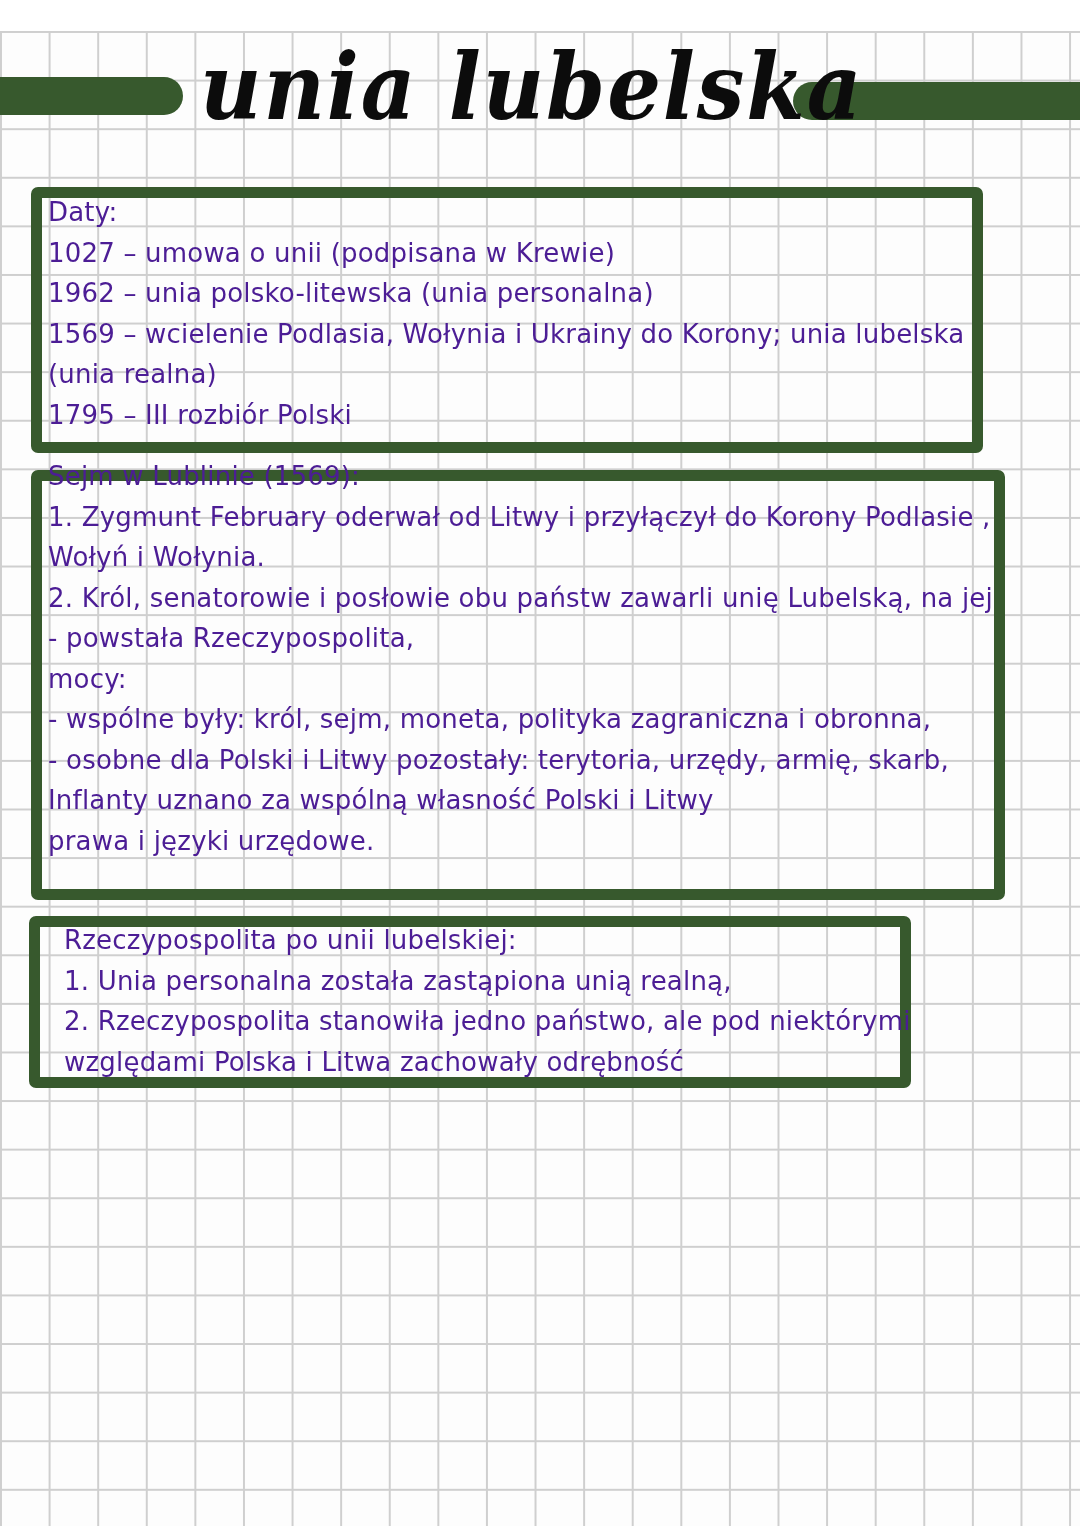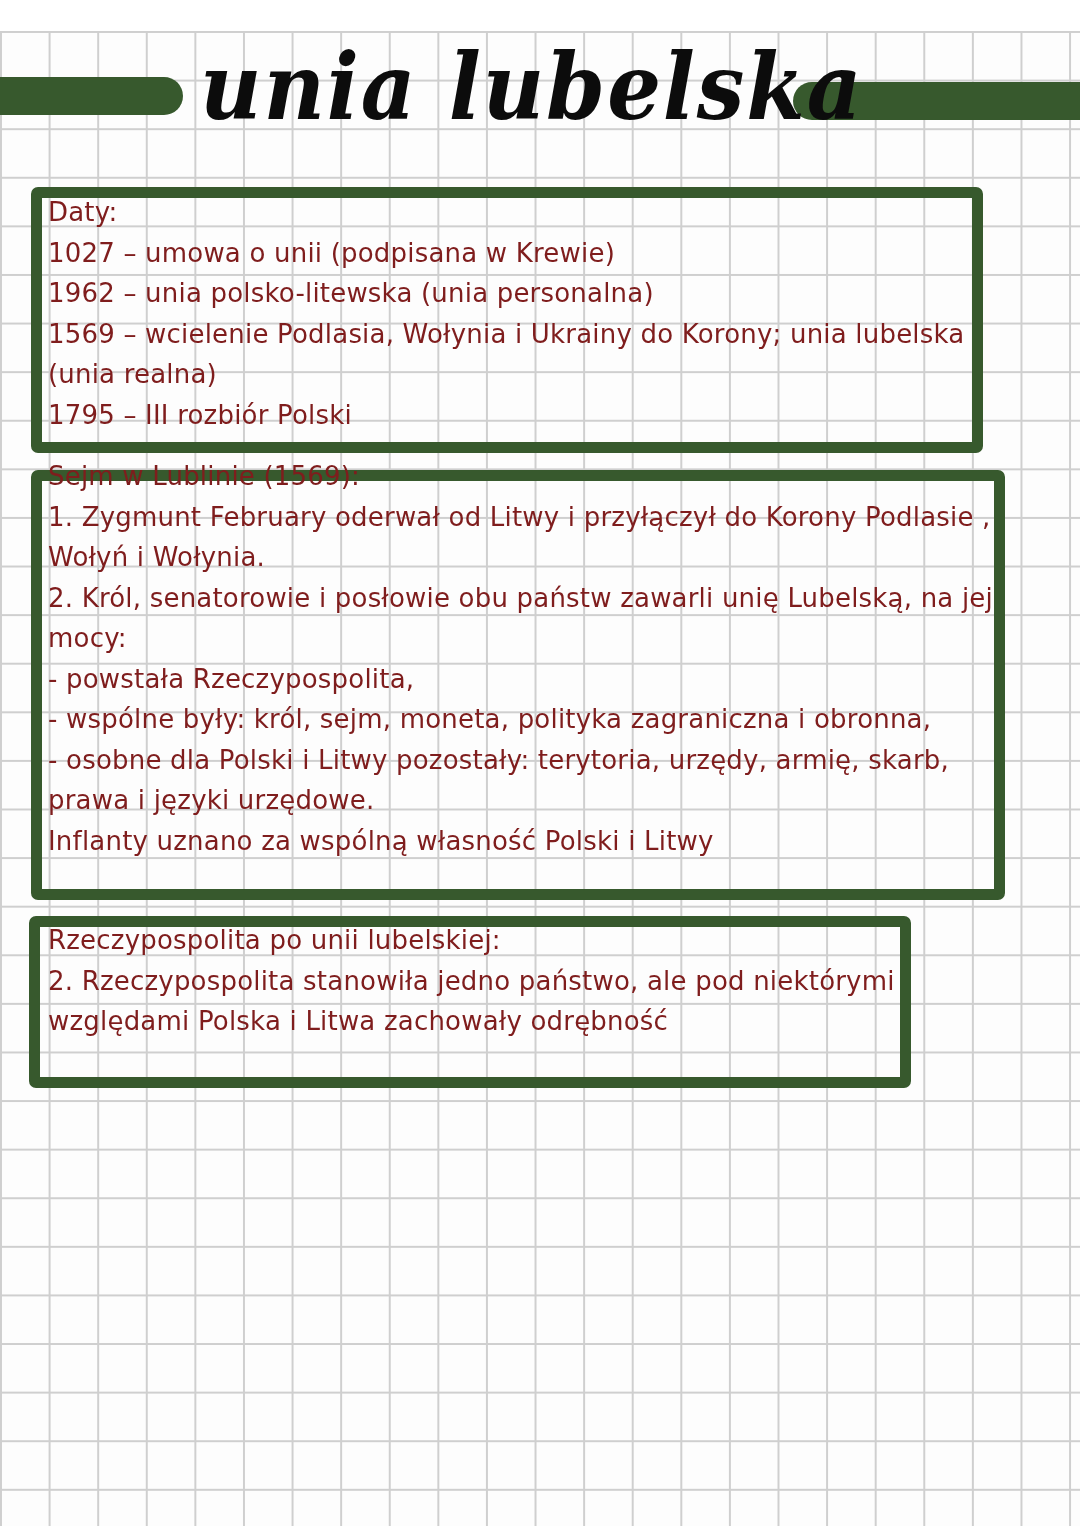--- a/index.html
+++ b/index.html
@@ -29,27 +29,27 @@
   }
   .box {
     position: absolute; border: 11px solid #37592d; border-radius: 7px;
     box-sizing: border-box;
   }
   .box-dates { left: 31px; top: 187px; width: 952px; height: 266px; }
   .box-sejm { left: 31px; top: 470px; width: 974px; height: 430px; }
   .box-after { left: 29px; top: 916px; width: 882px; height: 172px; }
   .lines { position: absolute; left: 48px; }
   .line {
-    font-family: "DejaVu Sans", sans-serif; font-size: 26px; color: #7f1d1d;
+    font-family: "DejaVu Sans", sans-serif; font-size: 26px; color: #4c1d95;
     height: 40.5px; line-height: 40.5px; white-space: nowrap;
     letter-spacing: 0.2px;
   }
   .lines-dates { top: 192px; }
   .lines-sejm { top: 456px; }
-  .lines-after { top: 920px; }
+  .lines-after { top: 920px; padding-left: 16px; }
 </style>
 </head>
 <body>
 
 <div class="grid"></div>
 
 <div class="bar bar-left"></div>
 <div class="bar bar-right"></div>
 <div class="title">unia lubelska</div>
 
@@ -62,26 +62,27 @@
   <div class="line">(unia realna)</div>
   <div class="line">1795 –  III rozbiór Polski</div>
 </div>
 
 <div class="box box-sejm"></div>
 <div class="lines lines-sejm">
   <div class="line">Sejm w Lublinie (1569):</div>
   <div class="line">1. Zygmunt February oderwał od Litwy i przyłączył do Korony Podlasie ,</div>
   <div class="line">Wołyń i Wołynia.</div>
   <div class="line">2. Król, senatorowie i posłowie obu państw zawarli unię Lubelską, na jej</div>
+  <div class="line">- powstała  Rzeczypospolita,</div>
   <div class="line">mocy:</div>
-  <div class="line">- powstała  Rzeczypospolita,</div>
   <div class="line">- wspólne były: król, sejm, moneta, polityka zagraniczna i obronna,</div>
   <div class="line">- osobne dla Polski i Litwy pozostały: terytoria, urzędy, armię, skarb,</div>
+  <div class="line">Inflanty uznano za wspólną własność Polski i Litwy</div>
   <div class="line">prawa i języki urzędowe.</div>
-  <div class="line">Inflanty uznano za wspólną własność Polski i Litwy</div>
 </div>
 
 <div class="box box-after"></div>
 <div class="lines lines-after">
   <div class="line">Rzeczypospolita po unii lubelskiej:</div>
+  <div class="line">1. Unia personalna została zastąpiona unią realną,</div>
   <div class="line">2. Rzeczypospolita stanowiła jedno państwo, ale pod niektórymi</div>
   <div class="line">względami Polska i Litwa zachowały odrębność</div>
 </div>
 
 </body></html>

